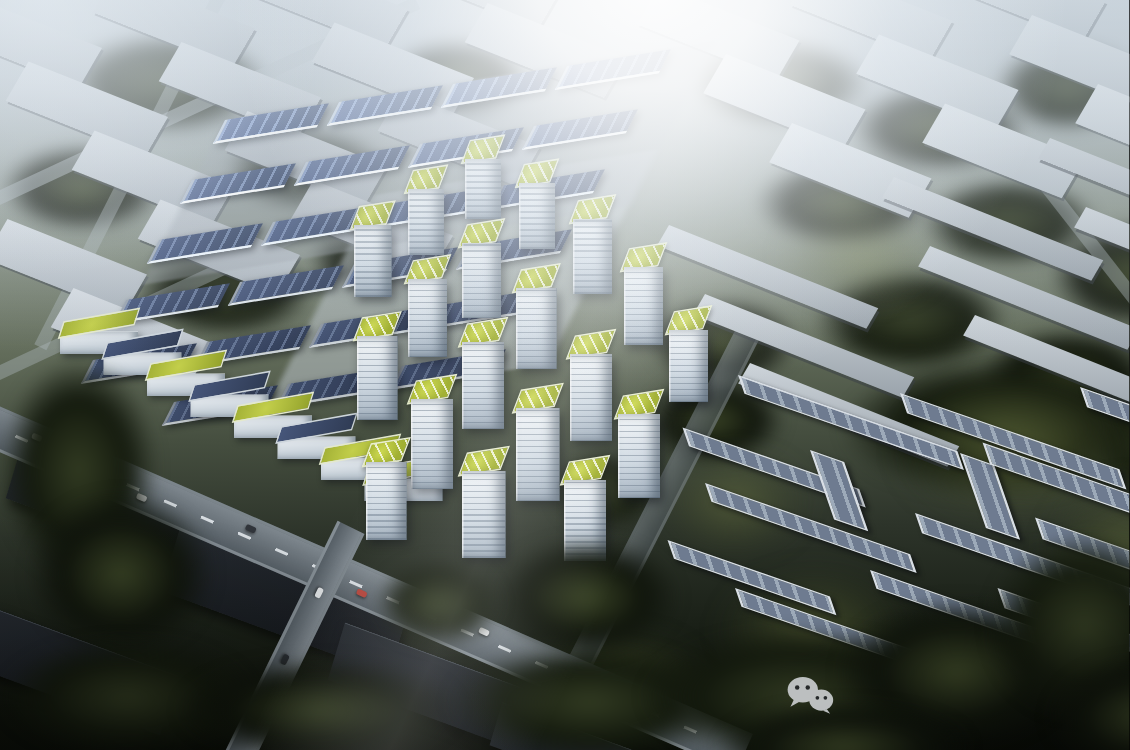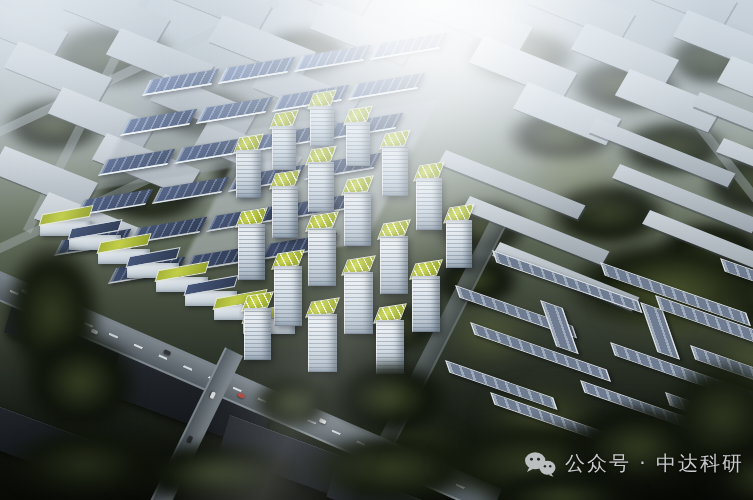--- a/index.html
+++ b/index.html
@@ -341,15 +341,14 @@
         <ellipse cx="22" cy="15.5" rx="7.5" ry="6.6"></ellipse>
         <path d="M25.5,21 L27.6,24 L23.2,22.2 Z"></path>
       </g>
       <g fill="#26292c">
         <circle cx="7" cy="7.6" r="1.4"></circle>
         <circle cx="13.6" cy="7.6" r="1.4"></circle>
         <circle cx="19.6" cy="14.1" r="1.15"></circle>
         <circle cx="24.6" cy="14.1" r="1.15"></circle>
       </g>
     </svg>
-    <span>公众号 · 中达科研</span>
   </div>
 </div>
 
 </body></html>

